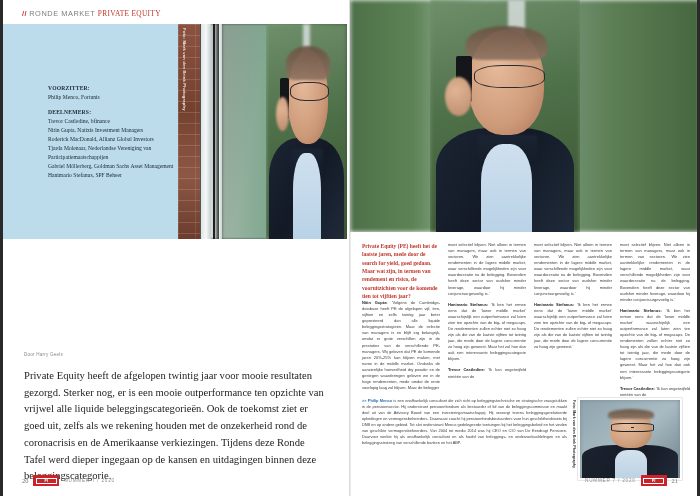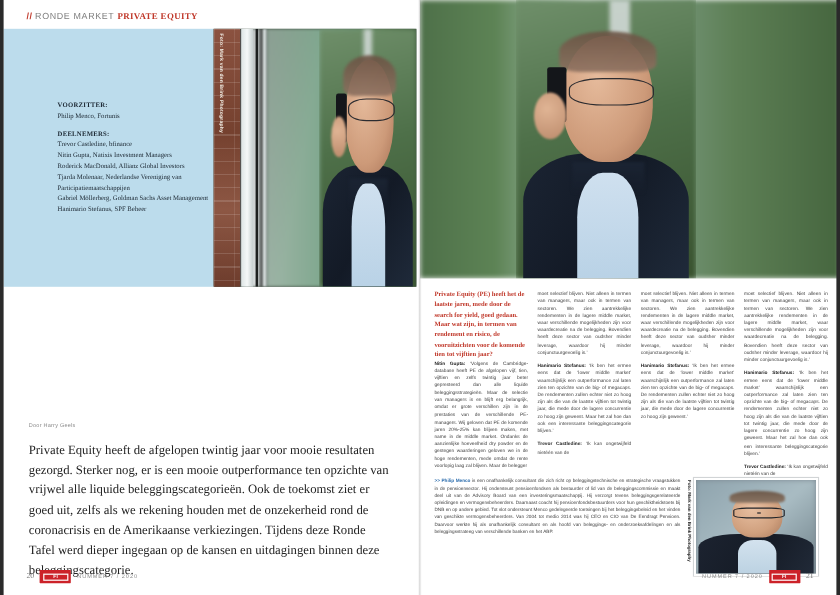--- a/index.html
+++ b/index.html
@@ -18,21 +18,21 @@
   .gutter{position:absolute;left:349px;top:0;width:2px;height:496px;
           background:linear-gradient(to right,rgba(0,0,0,.16),rgba(0,0,0,.05));z-index:40;}
   .edge-left{position:absolute;left:0;top:0;width:3px;height:496px;background:#2a2a2a;z-index:41;}
   .edge-right{position:absolute;right:0;top:0;width:3px;height:496px;background:#2a2a2a;z-index:41;}
 
   
   .runhead{position:absolute;left:22px;top:9px;font-size:7.4px;letter-spacing:.55px;
            color:#8d8d8d;white-space:nowrap;z-index:30;}
   .runhead .slashes{color:#c0392b;font-weight:bold;margin-right:2px;}
   .runhead .rt{color:#7d7d7d;}
-  .runhead .pe{color:#c0392b;font-weight:bold;font-family:"Liberation Serif",serif;letter-spacing:.3px;}
+  .runhead .pe{color:#c0392b;font-weight:normal;font-family:"Liberation Serif",serif;letter-spacing:.3px;}
 
   
   .bluepanel{position:absolute;left:3px;top:24px;width:175px;height:215px;background:#bcdcec;}
   .credits{position:absolute;left:45px;top:60px;width:132px;
            font-family:"Liberation Serif",serif;font-size:5.6px;line-height:1.62;color:#1c2833;}
   .credits .lbl{font-weight:bold;letter-spacing:.2px;}
   .credits .grp{margin-bottom:6px;}
 
   
   .photo-main{position:absolute;left:178px;top:24px;width:169px;height:215px;overflow:hidden;background:#3a4a3c;}

